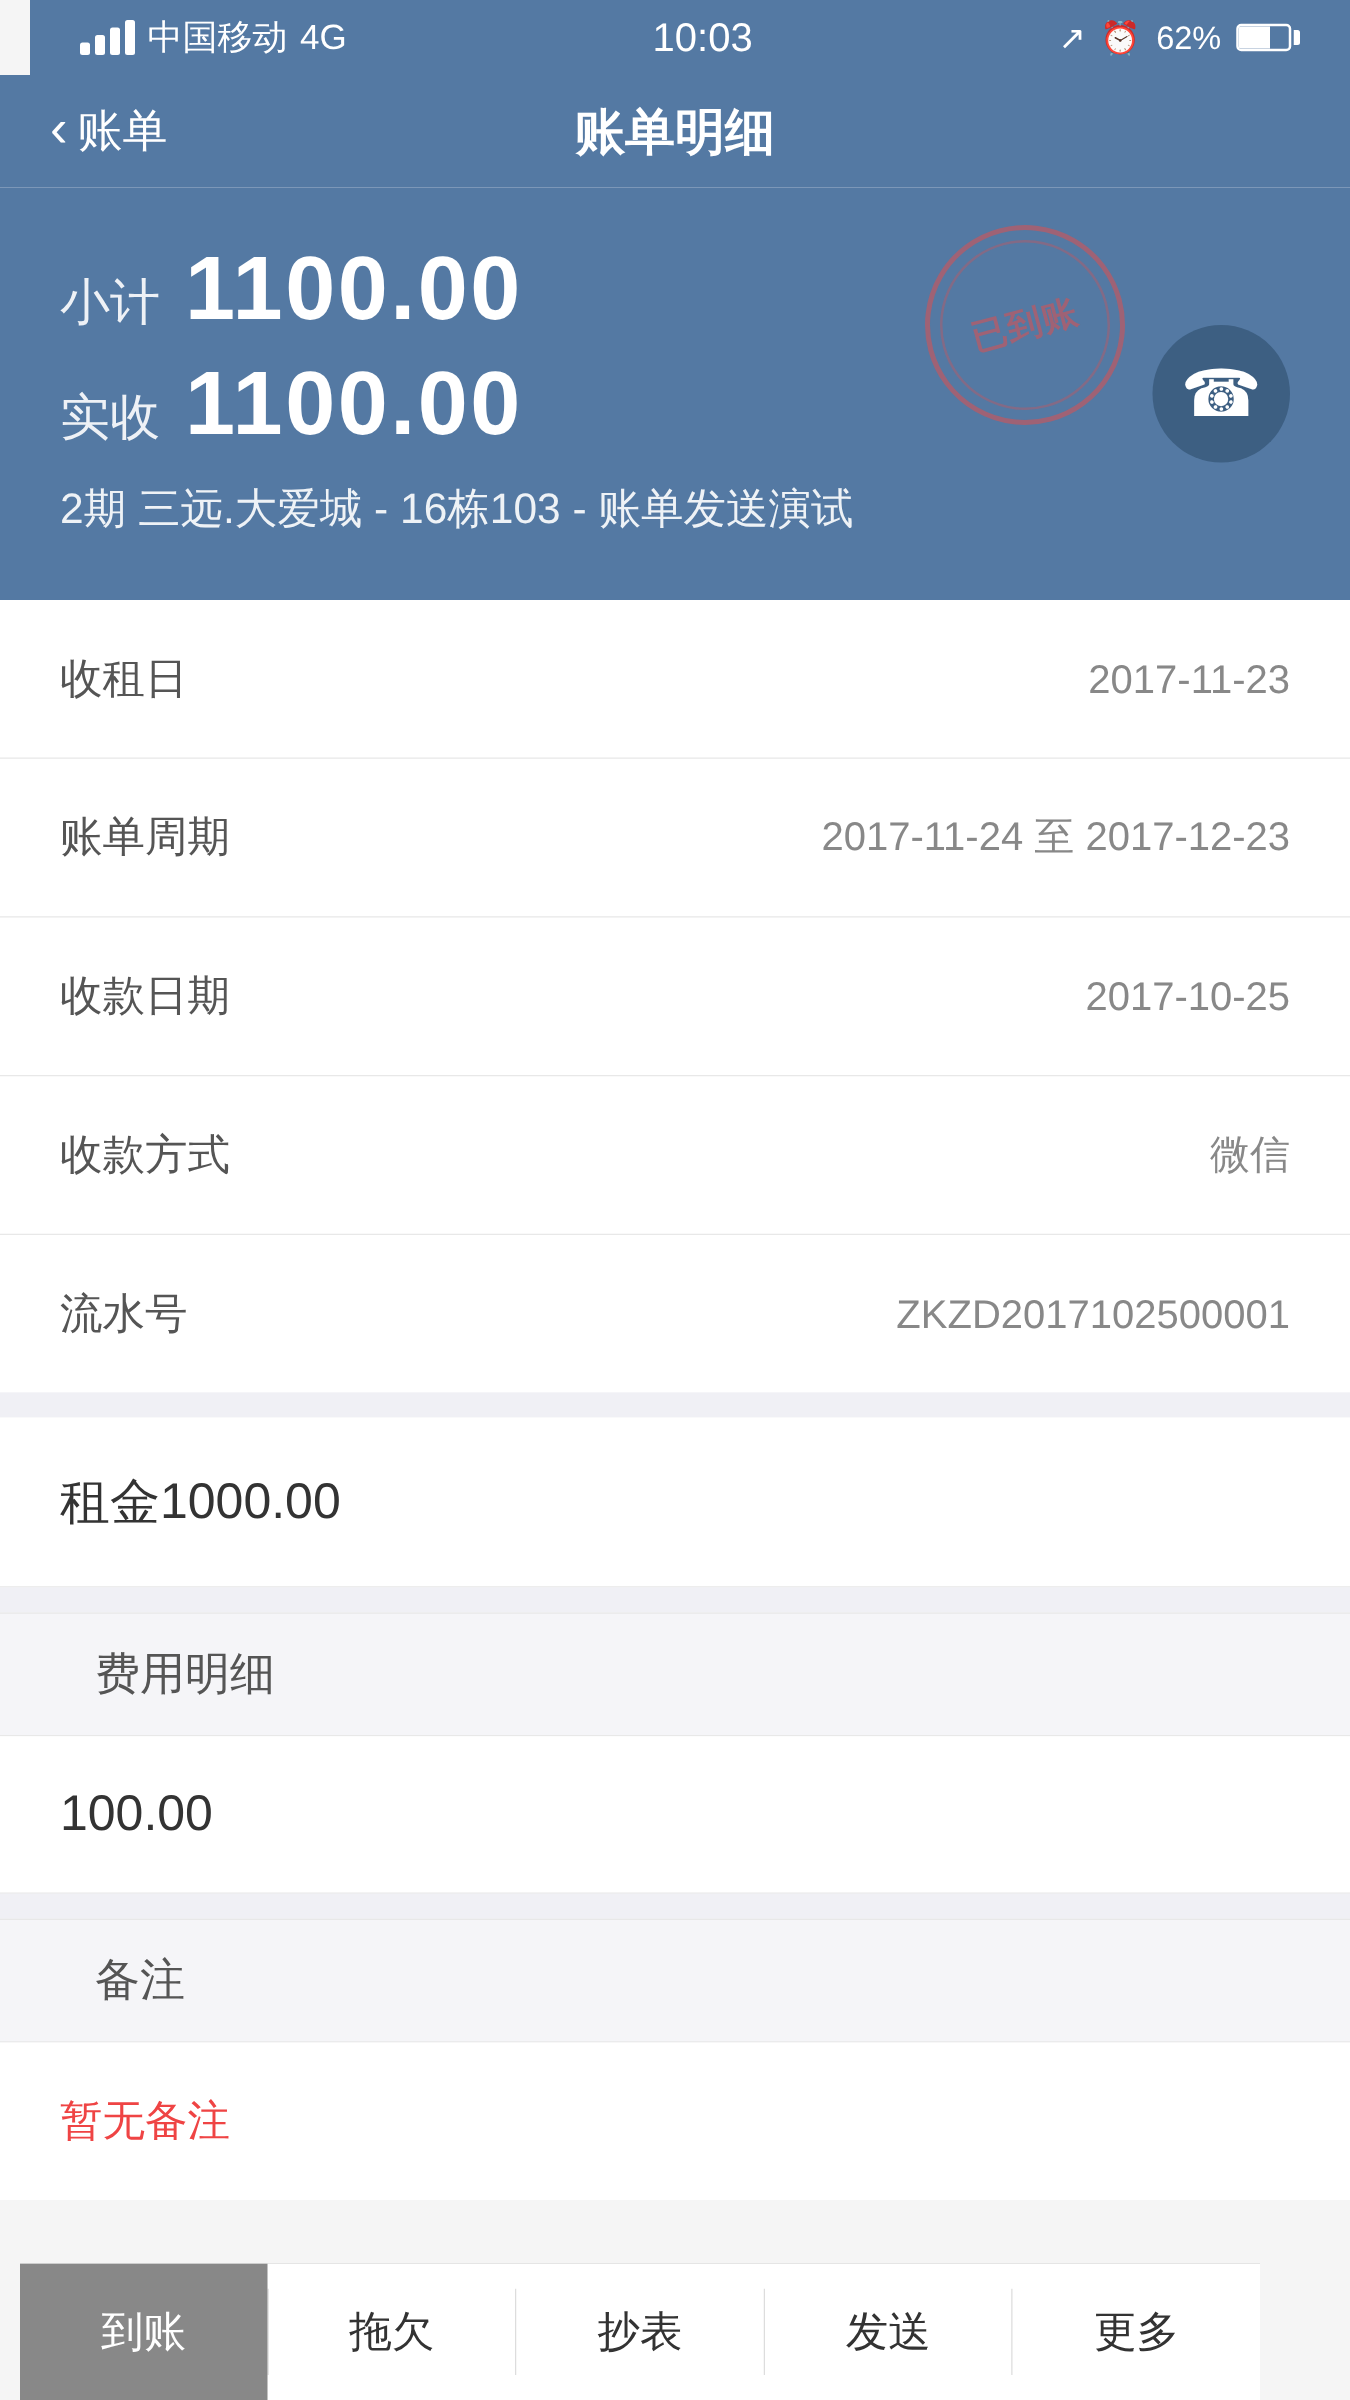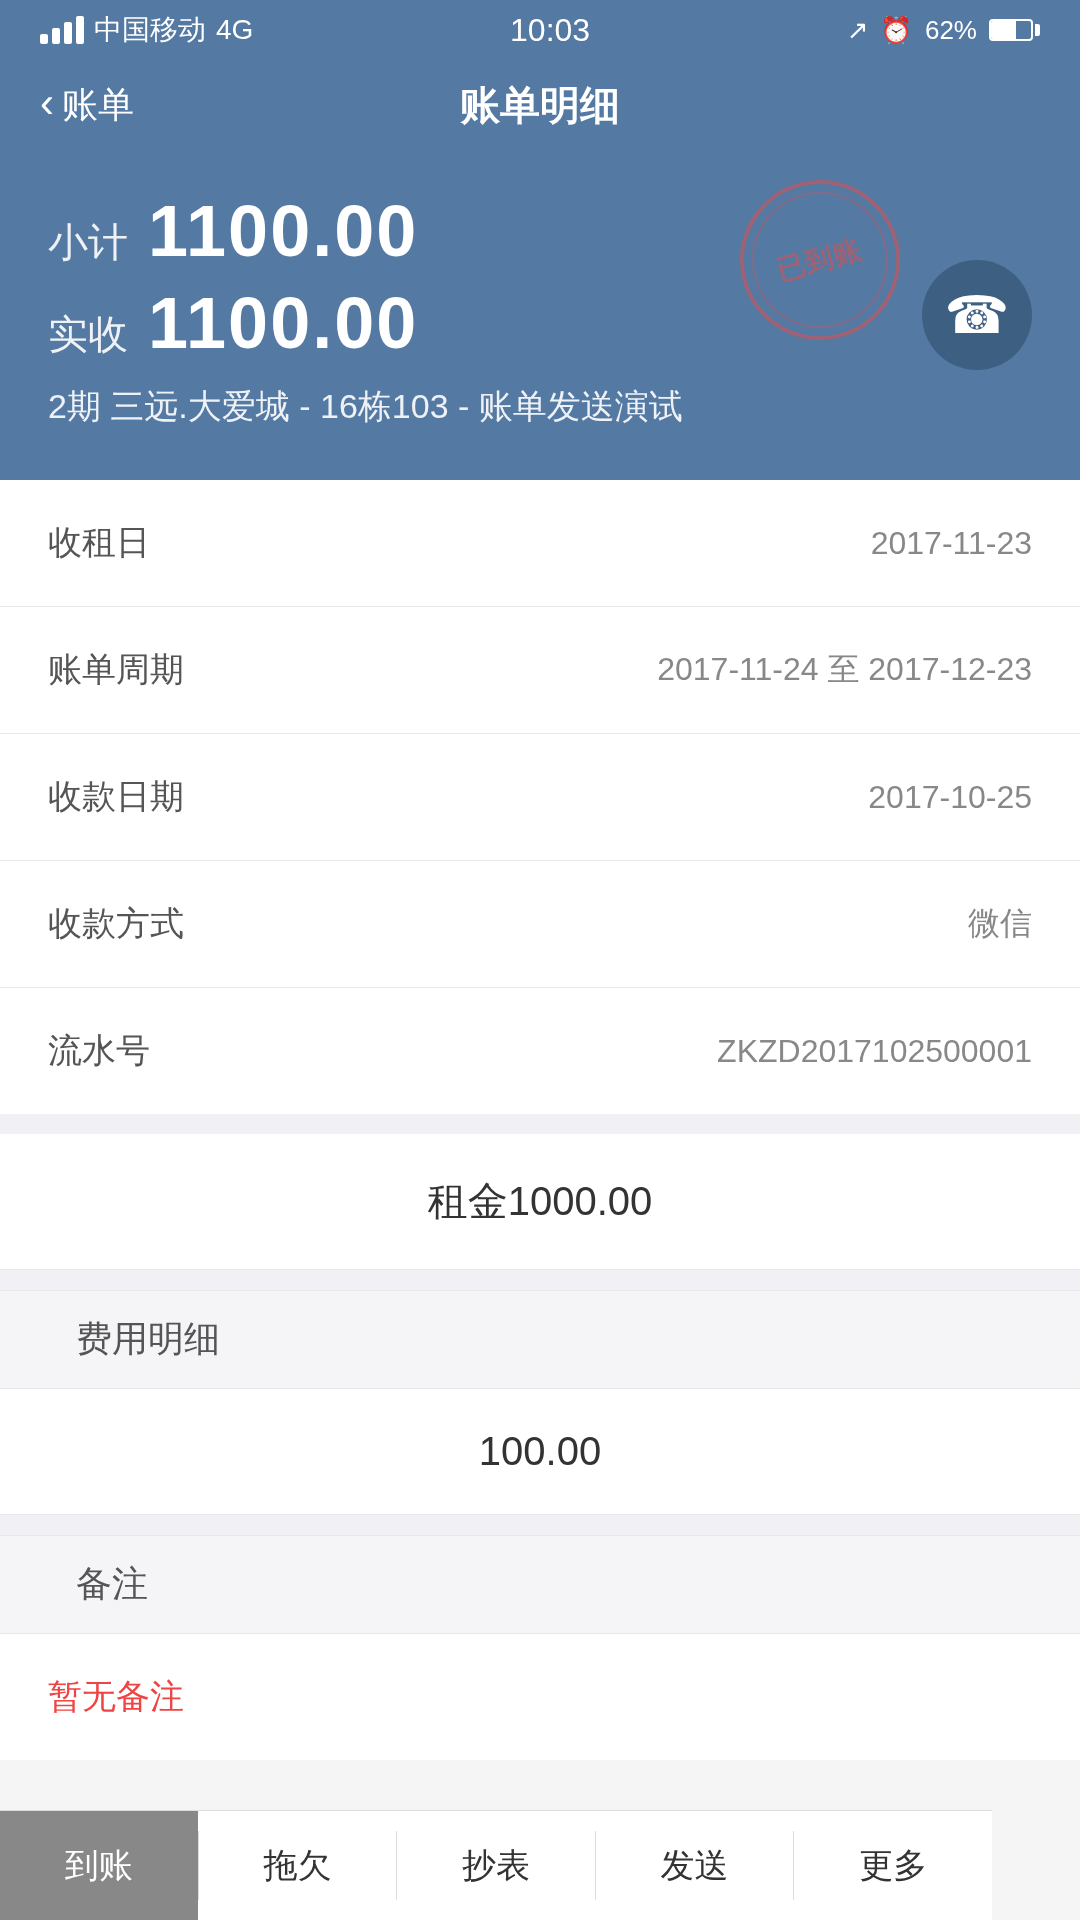--- a/index.html
+++ b/index.html
@@ -15,20 +15,21 @@
     
     .status-bar {
       background: #5479a3;
       height: 60px;
       display: flex;
       align-items: center;
       justify-content: space-between;
       padding: 0 40px;
       color: white;
       font-size: 28px;
+      margin-left: 24px;
     }
     .status-bar .left { display: flex; align-items: center; gap: 10px; }
     .status-bar .center { font-size: 32px; font-weight: 500; }
     .status-bar .right { display: flex; align-items: center; gap: 12px; font-size: 26px; }
 
     
     .signal-bars { display: flex; align-items: flex-end; gap: 4px; }
     .signal-bars span {
       display: inline-block;
       width: 8px;
@@ -209,21 +210,21 @@
     
     .section-sep {
       height: 20px;
       background: #f0f0f5;
     }
 
     
     .big-item-row {
       display: flex;
       align-items: center;
-      justify-content: center;
+      justify-content: flex-start;
       padding: 40px 48px;
       background: white;
       border-bottom: 1px solid #e8e8e8;
     }
     .big-item-label {
       font-size: 40px;
       color: #333;
     }
     .big-item-value {
       font-size: 40px;
@@ -251,21 +252,21 @@
     .notes-empty {
       padding: 40px 48px;
       color: #ef4444;
       font-size: 34px;
     }
 
     
     .bottom-nav {
       position: fixed;
       bottom: 0;
-      left: 0;
+      left: 16px;
       width: 992px;
       height: 110px;
       background: white;
       display: flex;
       align-items: stretch;
       border-top: 1px solid #ddd;
     }
     .bottom-nav-item {
       flex: 1;
       display: flex;

